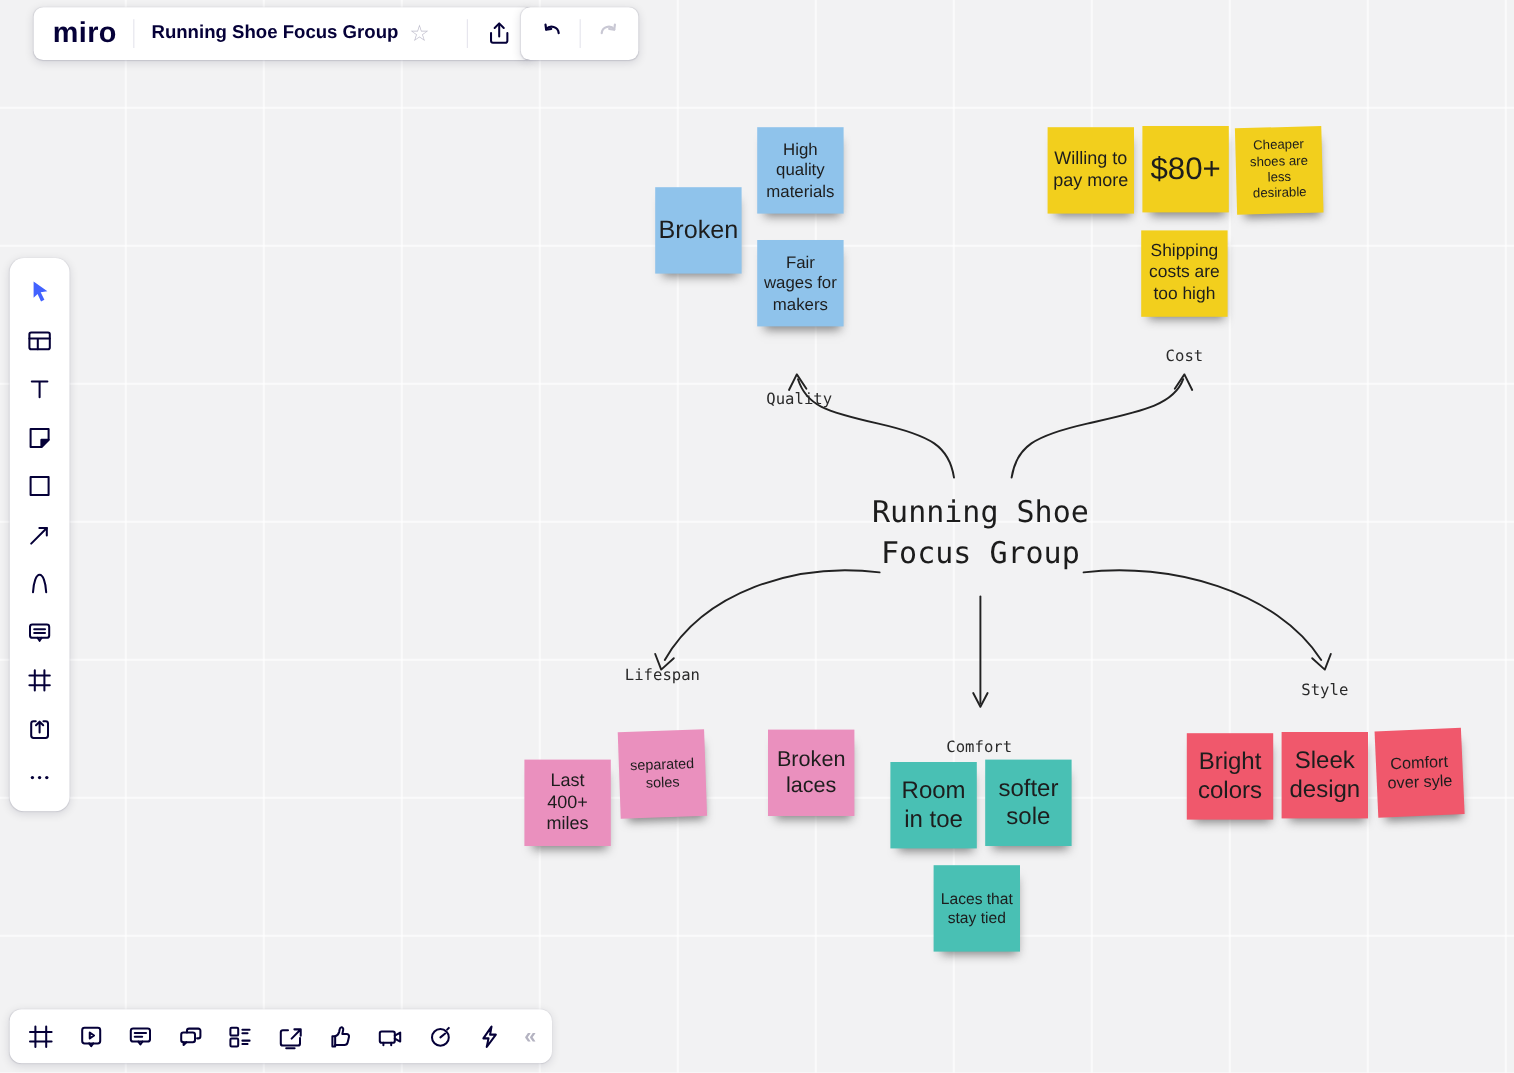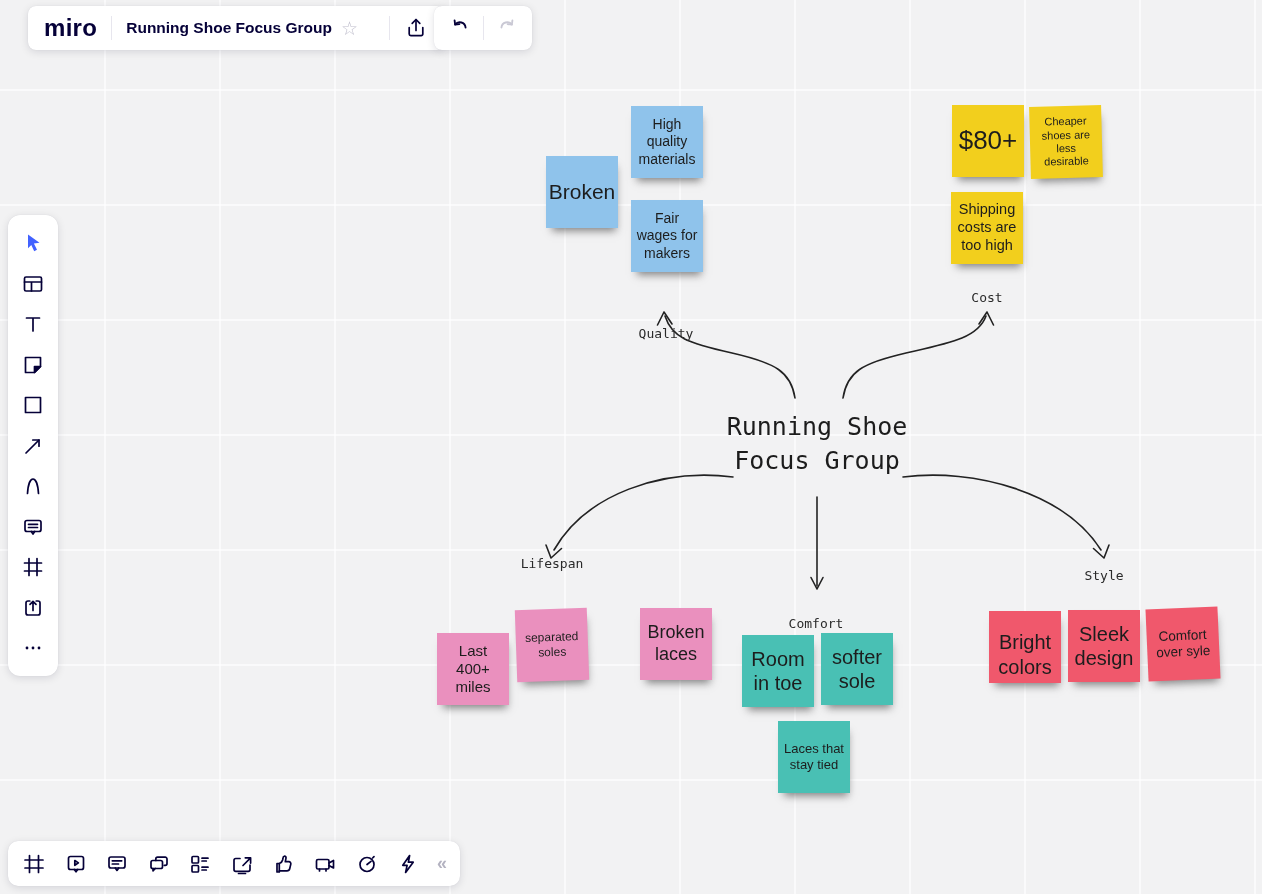--- a/index.html
+++ b/index.html
@@ -111,20 +111,23 @@
   <div class="note c-blue" style="left:546px; top:156px; font-size:21px;">
       <span>Broken</span>
     </div>
   <div class="note c-blue" style="left:631px; top:106px; font-size:14px;">
       <span>High quality materials</span>
     </div>
   <div class="note c-blue" style="left:631px; top:200px; font-size:14px;">
       <span>Fair wages for makers</span>
     </div>
 
+  <div class="note c-yellow" style="left:873px; top:106px; font-size:15px;">
+      <span>Willing to pay more</span>
+    </div>
   <div class="note c-yellow" style="left:952px; top:105px; font-size:26px;">
       <span>$80+</span>
     </div>
   <div class="note c-yellow" style="left:1030px; top:106px; font-size:11px; transform:rotate(-1.5deg);">
       <span>Cheaper shoes are less desirable</span>
     </div>
   <div class="note c-yellow" style="left:951px; top:192px; font-size:14.5px;">
       <span>Shipping costs are too high</span>
     </div>
 
@@ -141,21 +144,21 @@
   <div class="note c-teal" style="left:742px; top:635px; font-size:20px;">
       <span>Room in toe</span>
     </div>
   <div class="note c-teal" style="left:821px; top:633px; font-size:20px;">
       <span>softer sole</span>
     </div>
   <div class="note c-teal" style="left:778px; top:721px; font-size:13px;">
       <span>Laces that stay tied</span>
     </div>
 
-  <div class="note c-red" style="left:989px; top:611px; font-size:20px;align-items:flex-end;">
+  <div class="note c-red" style="left:989px; top:611px; font-size:20px;">
       <span>Bright colors</span>
     </div>
   <div class="note c-red" style="left:1068px; top:610px; font-size:20px;justify-content:flex-end;">
       <span>Sleek design</span>
     </div>
   <div class="note c-red" style="left:1147px; top:608px; font-size:13.5px; transform:rotate(-2.5deg);">
       <span>Comfort over syle</span>
     </div>
 
   <div class="panel" id="header-main">

